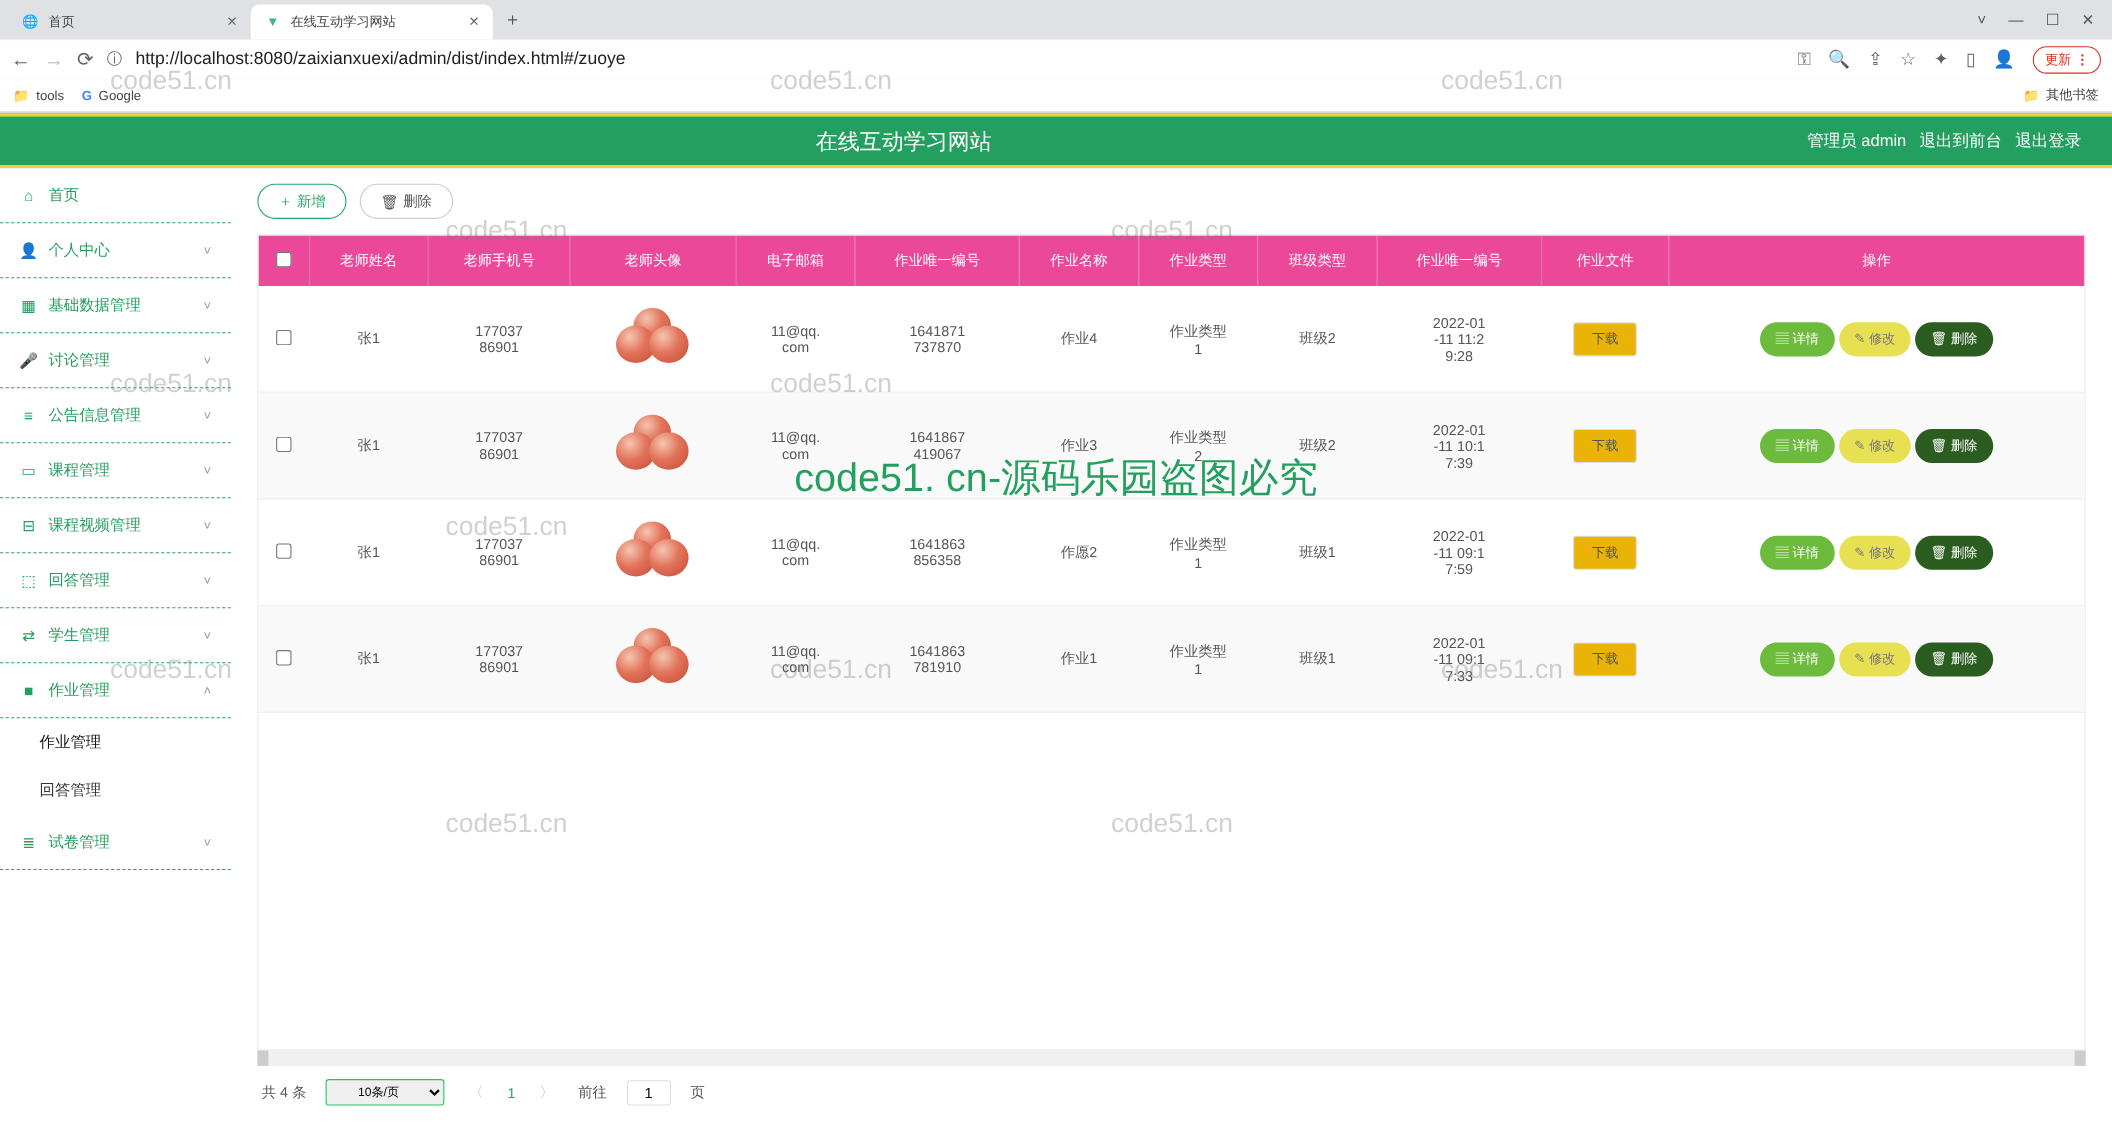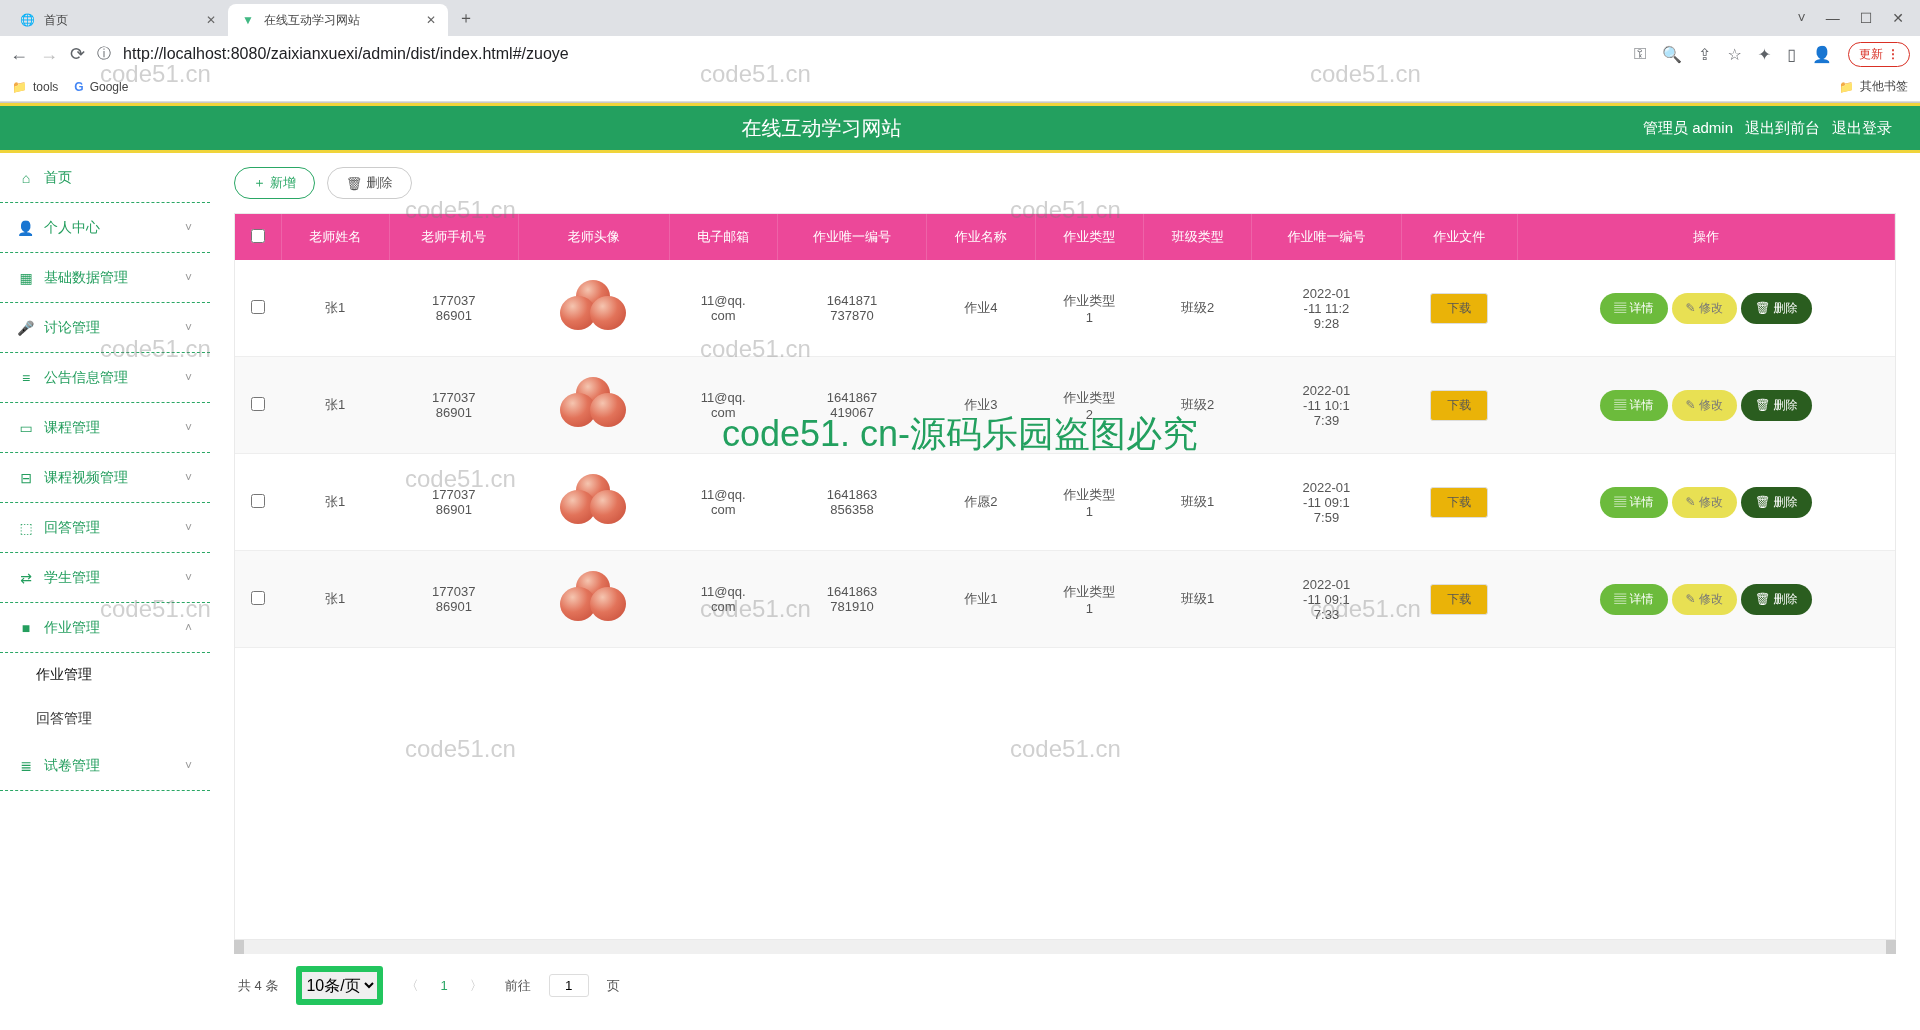--- a/index.html
+++ b/index.html
@@ -60,21 +60,21 @@
 .apple.a2 { width: 36px; height: 34px; left: 36px; top: 18px; }
 .apple.a3 { width: 34px; height: 32px; left: 22px; top: 2px; }
 .dl-btn { border: 1px solid #ddd; background: #eab308; border-radius: 3px; padding: 6px 16px; font-size: 12px; cursor: pointer; color: #555; }
 .op-btn { border: none; border-radius: 16px; padding: 7px 14px; font-size: 12px; color: #fff; cursor: pointer; margin: 0 2px; display: inline-flex; align-items: center; gap: 4px; }
 .op-detail { background: #6cbb3c; }
 .op-edit { background: #e8e053; color: #777; }
 .op-del { background: #2a5d1f; }
 
 
 .pager { display: flex; align-items: center; gap: 18px; padding: 12px 4px; font-size: 13px; color: #555; }
-.pg-select { border: 6px solid #22c55e; padding: 4px 0; border-radius: 3px; font-size: 16px; }
+.pg-select { border: 1px solid #22c55e; padding: 4px 24px; border-radius: 3px; font-size: 11px; }
 .pg-btn { color: #bbb; cursor: pointer; padding: 0 4px; }
 .pg-num { color: #2aa765; font-weight: 500; }
 .pg-input { width: 40px; border: 1px solid #ddd; border-radius: 3px; text-align: center; padding: 3px; }
 
 
 .watermark { position: absolute; color: rgba(120,120,120,0.35); font-size: 24px; pointer-events: none; font-family: Arial; }
 .big-watermark { position: absolute; left: 50%; top: 410px; transform: translateX(-50%); color: #23a05f; font-size: 36px; font-weight: 500; pointer-events: none; white-space: nowrap; z-index: 50; }
 
 .hscroll { height: 14px; background: #f0f0f0; position: relative; }
 .hscroll .thumb-left { position: absolute; left: 0; width: 10px; height: 100%; background: #ccc; }

